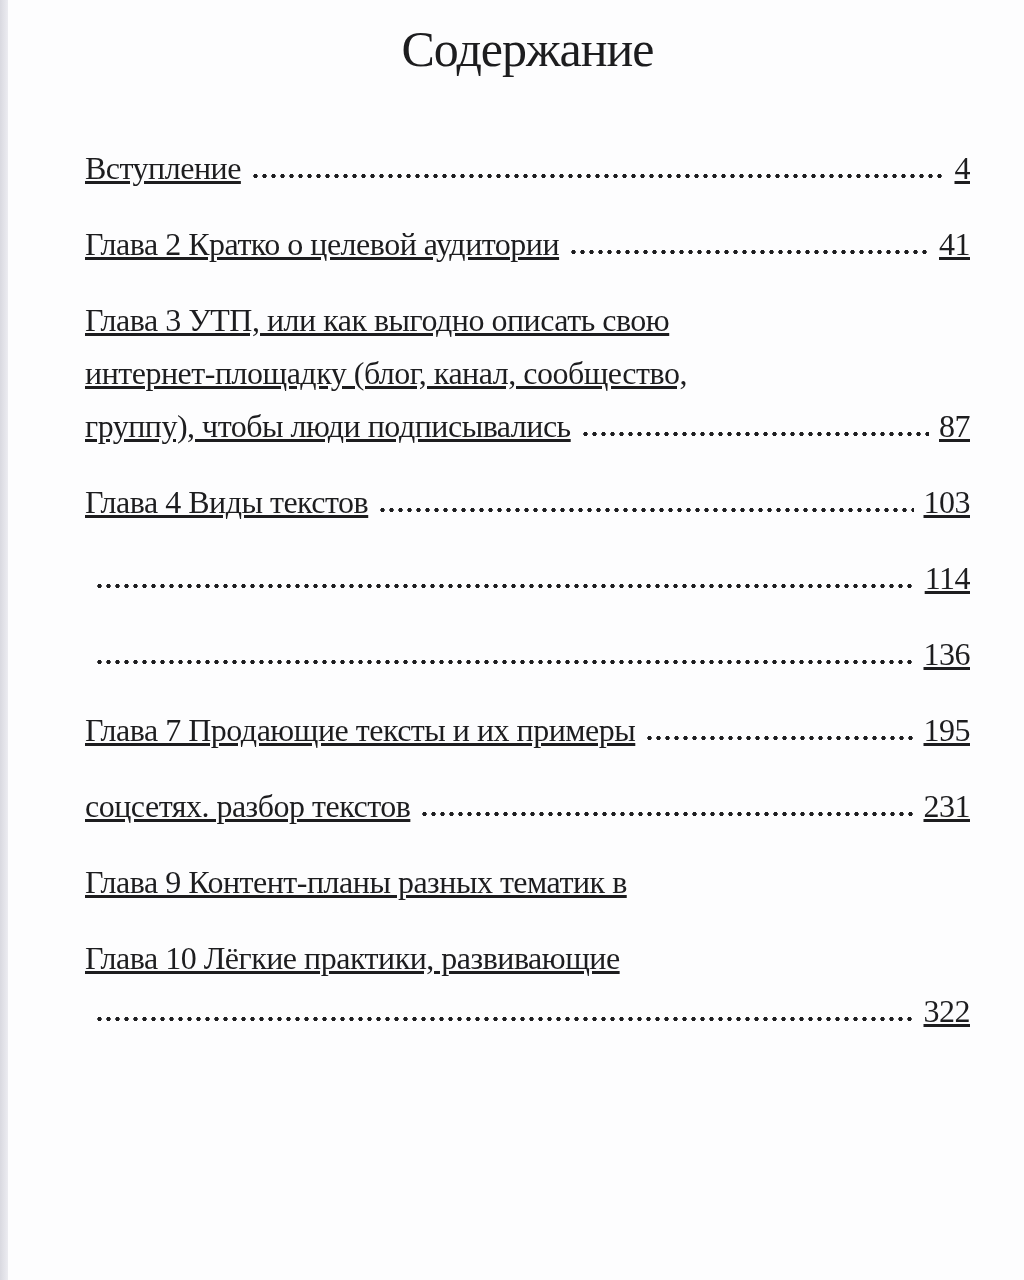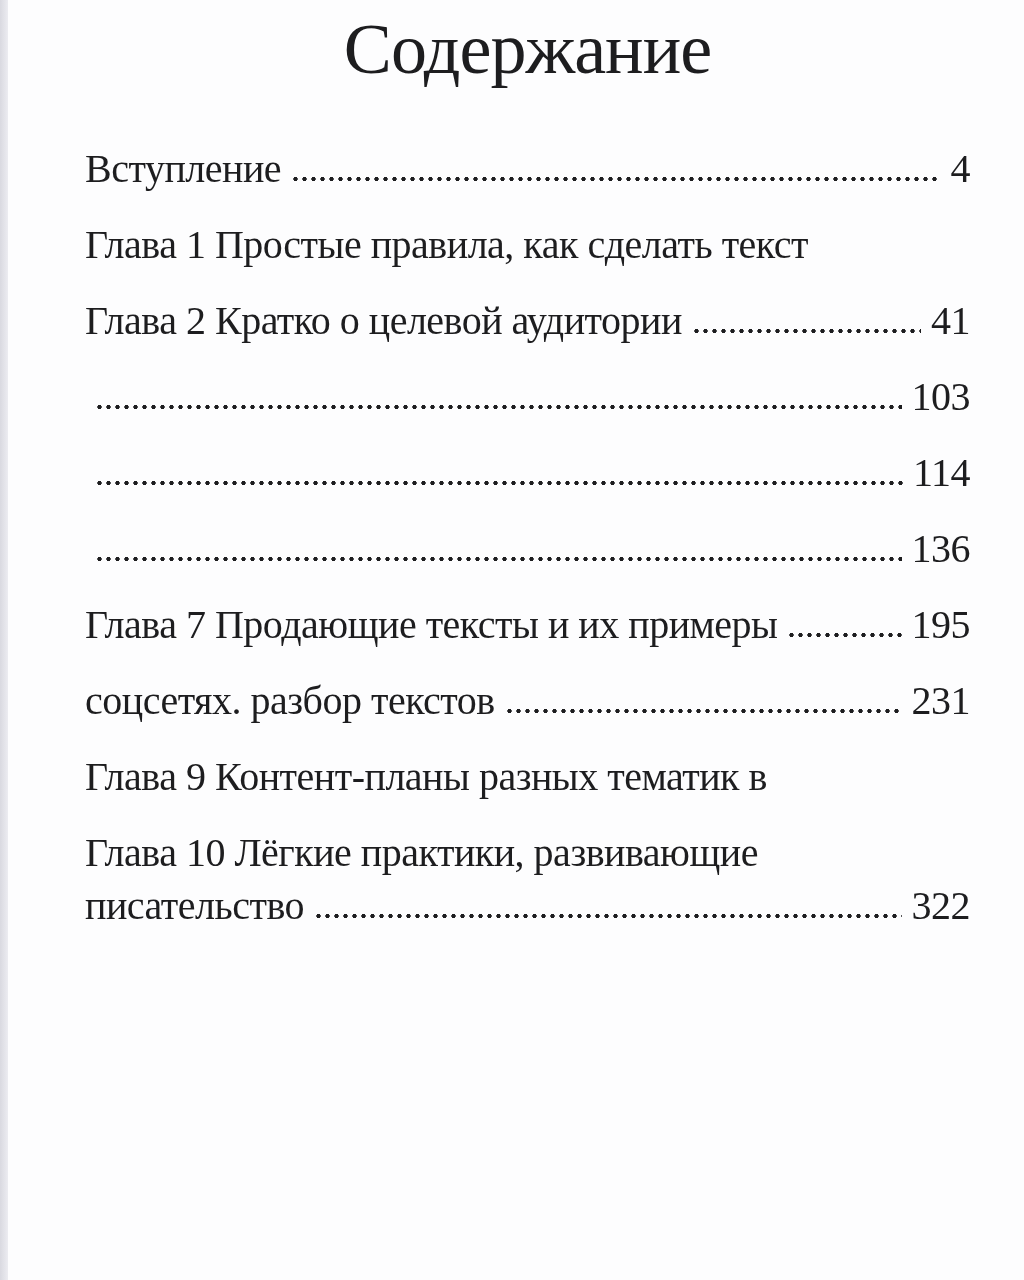--- a/index.html
+++ b/index.html
@@ -20,30 +20,31 @@
     top: 0;
     width: 8px;
     height: 100%;
     background: linear-gradient(to right, #d9d9e0, #ececf1);
   }
   .sheet {
     padding: 14px 54px 0 85px;
   }
   .page-title {
     margin: 0 0 58px 0;
-    font-size: 72px;
+    font-size: 50px;
     font-weight: normal;
     line-height: 70px;
     text-align: center;
     letter-spacing: -1px;
   }
   .toc {
-    font-size: 40px;
+    font-size: 32px;
     line-height: 53px;
     letter-spacing: -0.5px;
+    text-decoration: underline;
   }
   .entry {
     margin: 0 0 23px 0;
   }
   .entry:last-child {
     margin-bottom: 8px;
   }
   .line {
     display: block;
     white-space: nowrap;
@@ -84,34 +85,43 @@
 
     <div class="entry">
       <div class="lastline">
         <span class="text">Вступление</span>
         <span class="leader"></span>
         <span class="pagenum">4</span>
       </div>
     </div>
 
     <div class="entry">
-      <div class="line">Глава 1 Простые правила, как сделать текст</div>
     </div>
 
     <div class="entry">
       <div class="lastline">
         <span class="text">Глава 2 Кратко о целевой аудитории</span>
         <span class="leader"></span>
         <span class="pagenum">41</span>
       </div>
     </div>
 
+    <div class="entry">
+      <div class="line">Глава 3 УТП, или как выгодно описать свою</div>
+      <div class="line">интернет-площадку (блог, канал, сообщество,</div>
+      <div class="lastline">
+        <span class="text">группу), чтобы люди подписывались</span>
+        <span class="leader"></span>
+        <span class="pagenum">87</span>
+      </div>
+    </div>
 
     <div class="entry">
       <div class="lastline">
+        <span class="text">Глава 4 Виды текстов</span>
         <span class="leader"></span>
         <span class="pagenum">103</span>
       </div>
     </div>
 
     <div class="entry">
       <div class="lastline">
         <span class="leader"></span>
         <span class="pagenum">114</span>
       </div>
@@ -140,20 +150,19 @@
       </div>
     </div>
 
     <div class="entry">
       <div class="line">Глава 9 Контент-планы разных тематик в</div>
     </div>
 
     <div class="entry">
       <div class="line">Глава 10 Лёгкие практики, развивающие</div>
       <div class="lastline">
-        <span class="text">писательство</span>
         <span class="leader"></span>
         <span class="pagenum">322</span>
       </div>
     </div>
 
   </div>
 </div>
 
 </body></html>

